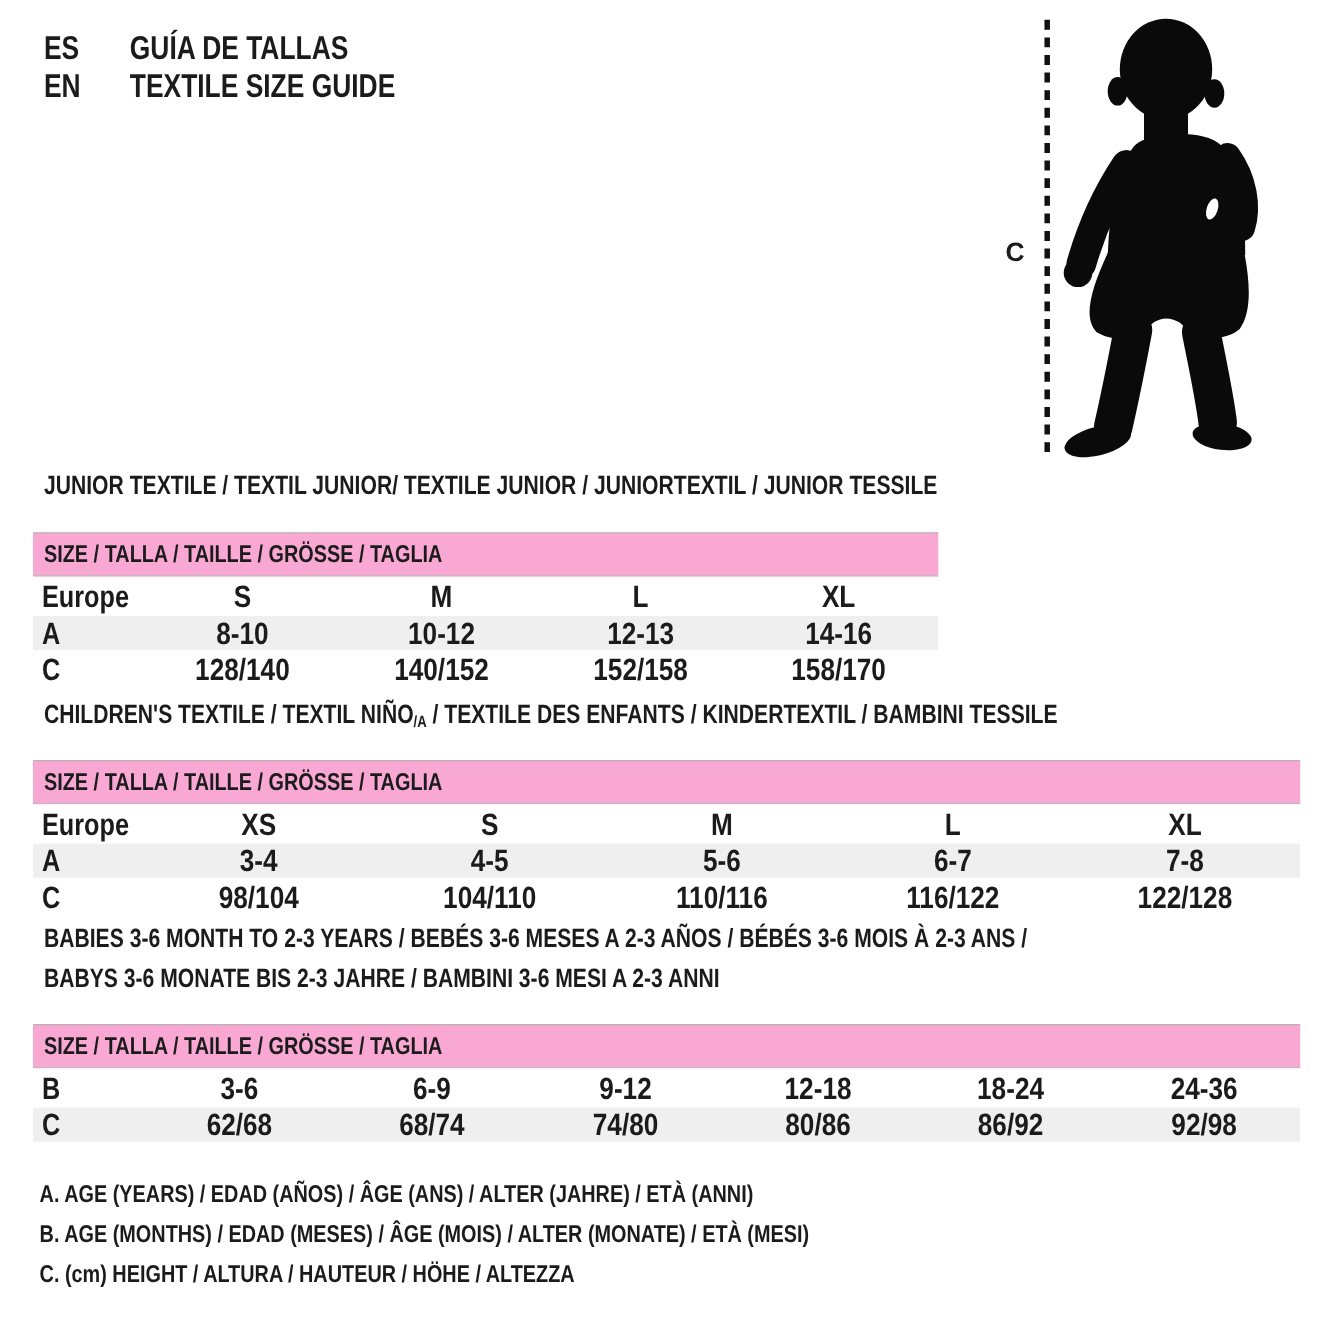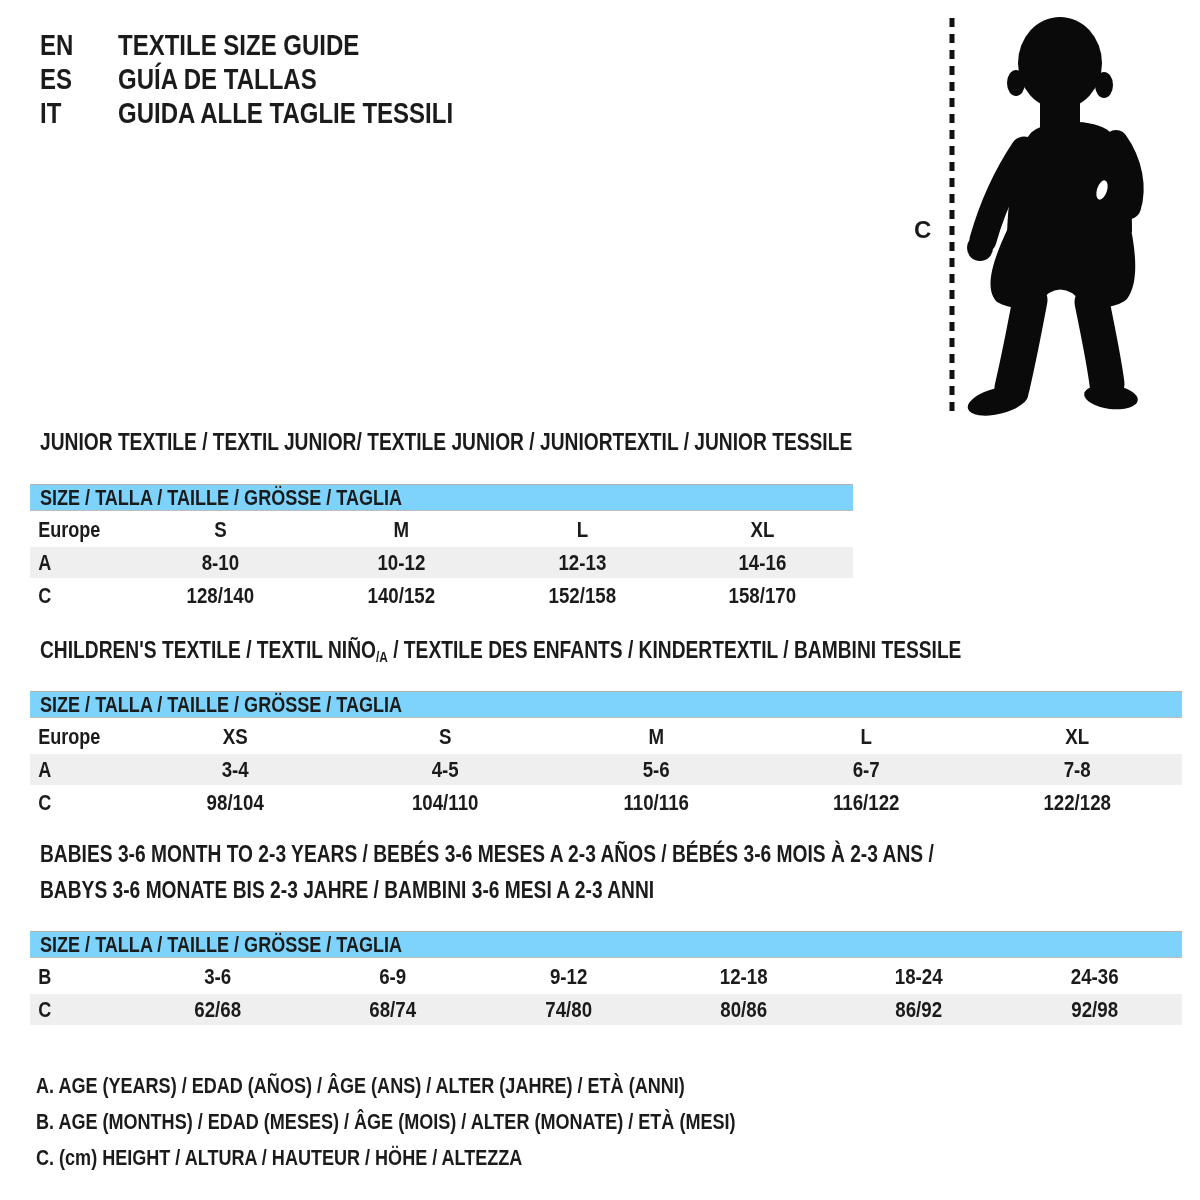--- a/index.html
+++ b/index.html
@@ -14,48 +14,44 @@
 
   
   .figure-svg{position:absolute;left:880px;top:0;}
   .fig-label{position:absolute;left:914px;top:216px;font-size:24px;font-weight:bold;}
 
   
   .sec-title{position:absolute;left:40px;font-size:24px;font-weight:bold;white-space:nowrap;transform:scaleX(.80);transform-origin:0 50%;height:24px;line-height:24px;}
   .sub{font-size:.62em;vertical-align:-4px;}
 
   .table{position:absolute;left:30px;}
-  .size-bar{height:27px;background:#7dd3fc;border-top:1px solid #b3b3b3;border-bottom:1px solid #bdbdbd;margin-bottom:3px;display:flex;align-items:center;padding-left:10px;box-sizing:border-box;}
+  .size-bar{height:40px;background:#f9a8d4;border-top:1px solid #b3b3b3;border-bottom:1px solid #bdbdbd;margin-bottom:3px;display:flex;align-items:center;padding-left:10px;box-sizing:border-box;}
   .sb-text{font-size:22px;font-weight:bold;white-space:nowrap;transform:scaleX(.82);transform-origin:0 50%;}
-  .trow{display:flex;align-items:center;height:31px;margin-bottom:2px;font-size:22px;font-weight:bold;}
+  .trow{display:flex;align-items:center;height:31px;margin-bottom:2px;font-size:28px;font-weight:bold;}
   .trow.shaded{background:#efefef;}
   .rlabel{width:100px;padding-left:10px;box-sizing:border-box;transform:scaleX(.82);transform-origin:0 50%;}
   .cell{flex:1;text-align:center;transform:scaleX(.85);}
 
   
   .legend{position:absolute;left:36px;top:1068px;}
   .legend-line{height:36px;line-height:36px;font-size:22px;font-weight:bold;white-space:nowrap;transform:scaleX(.82);transform-origin:0 50%;}
 </style>
 </head>
 <body>
 
 <div class="canvas">
 
   <div class="lang-block">
     <div class="lang-row">
-      <span class="lang-code">EN</span>
-      <span class="lang-title">TEXTILE SIZE GUIDE</span>
-    </div>
-    <div class="lang-row">
       <span class="lang-code">ES</span>
       <span class="lang-title">GUÍA DE TALLAS</span>
     </div>
     <div class="lang-row">
-      <span class="lang-code">IT</span>
-      <span class="lang-title">GUIDA ALLE TAGLIE TESSILI</span>
+      <span class="lang-code">EN</span>
+      <span class="lang-title">TEXTILE SIZE GUIDE</span>
     </div>
   </div>
 
   <svg class="figure-svg" width="320" height="430" viewBox="0 0 320 430">
     <line x1="72" y1="18" x2="72" y2="417" stroke="#111111" stroke-width="5" stroke-dasharray="9 7"></line>
     <g fill="#0a0a0a">
       <ellipse cx="180" cy="63" rx="42" ry="46"></ellipse>
       <ellipse cx="136" cy="83" rx="9" ry="13"></ellipse>
       <ellipse cx="224" cy="85" rx="9" ry="13"></ellipse>
       <rect x="160" y="96" width="40" height="34"></rect>

